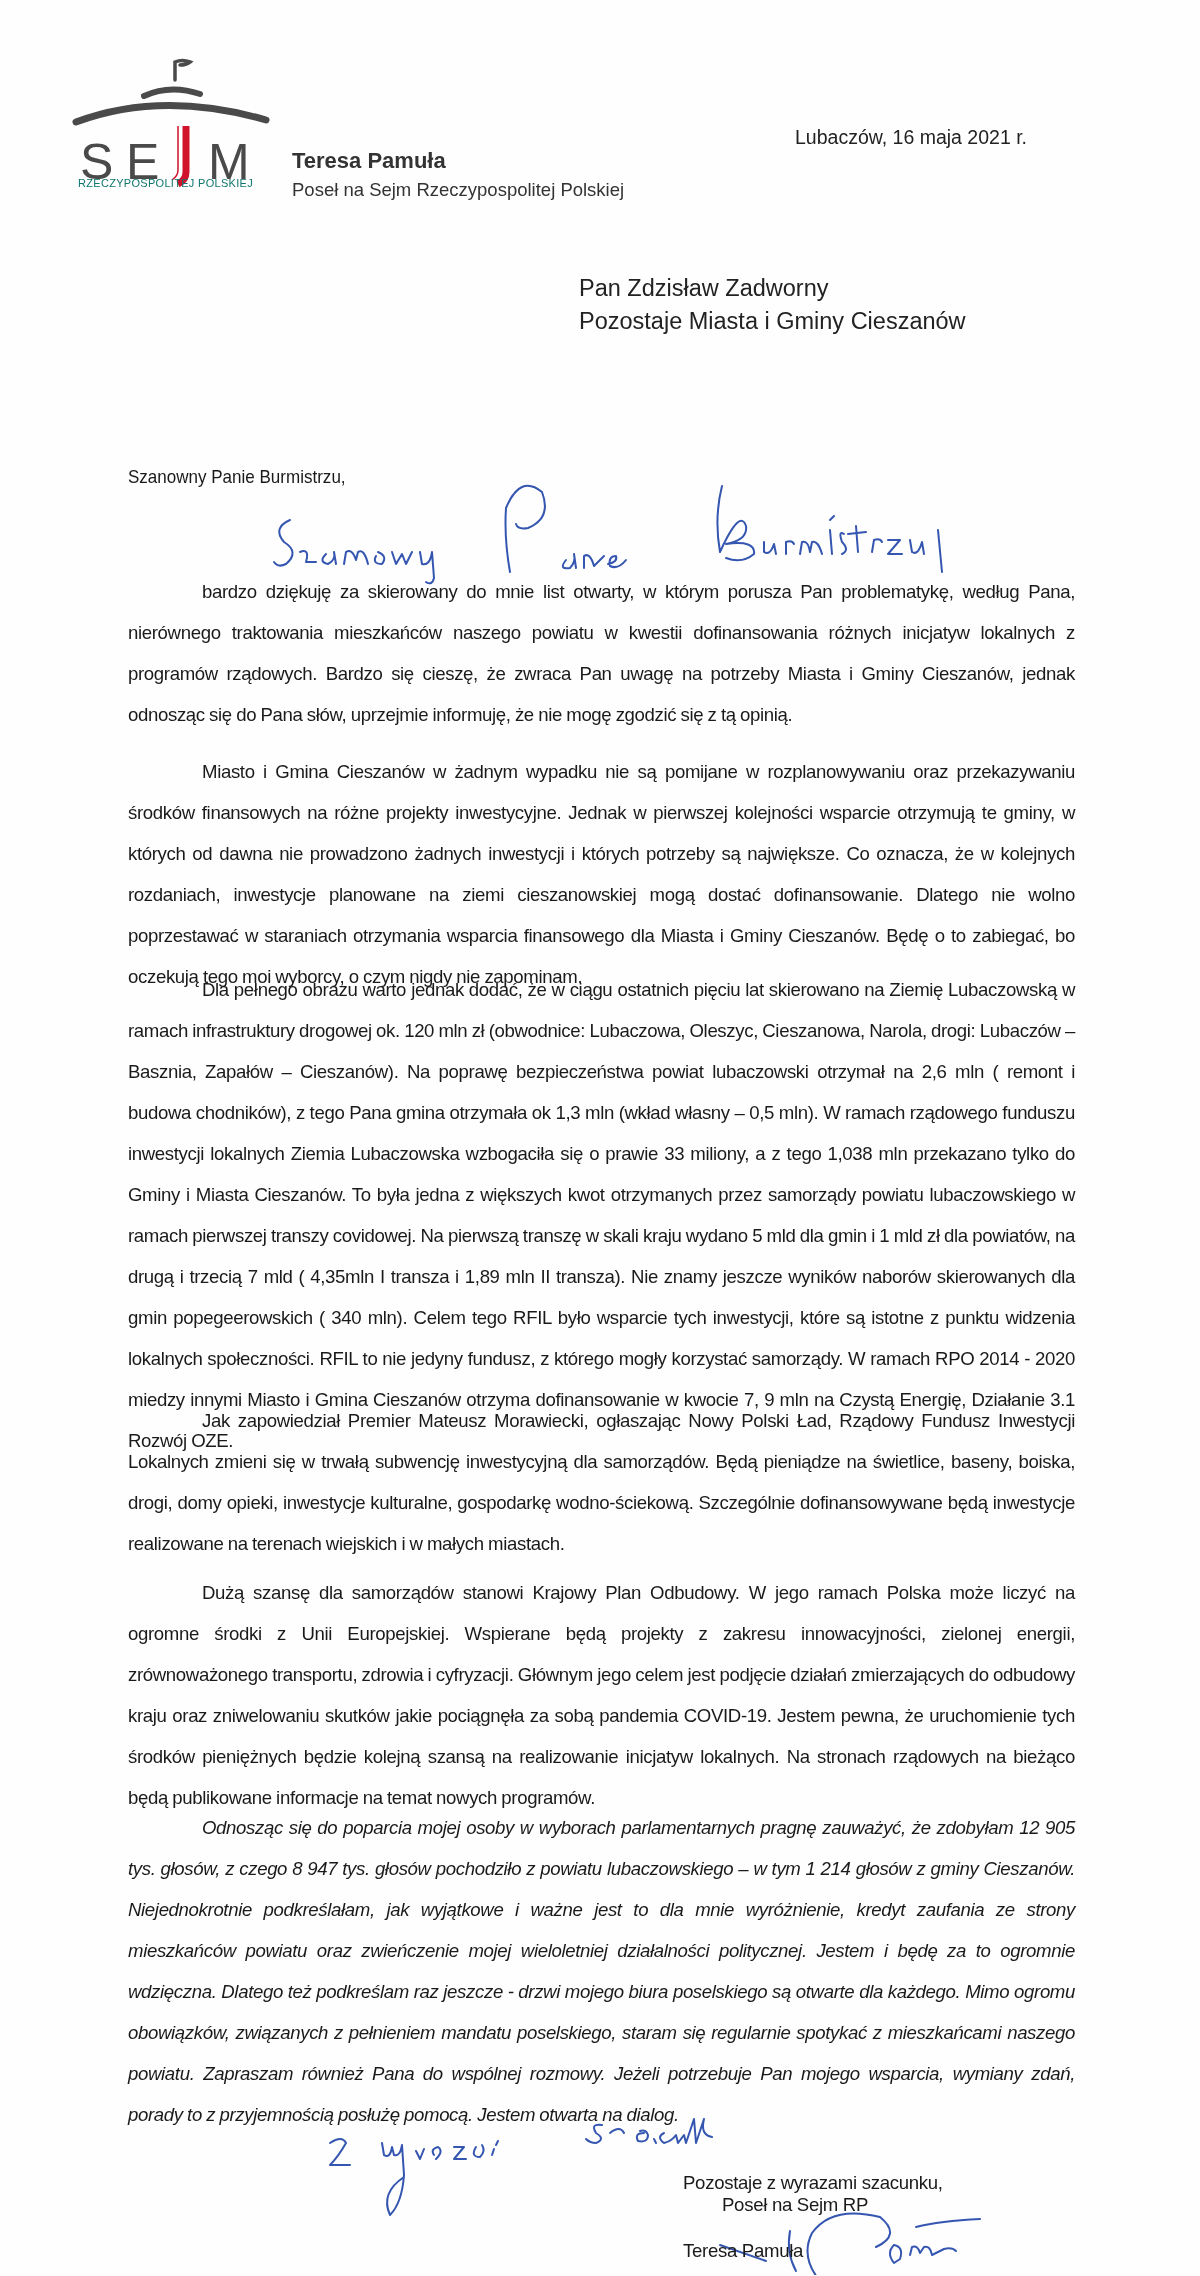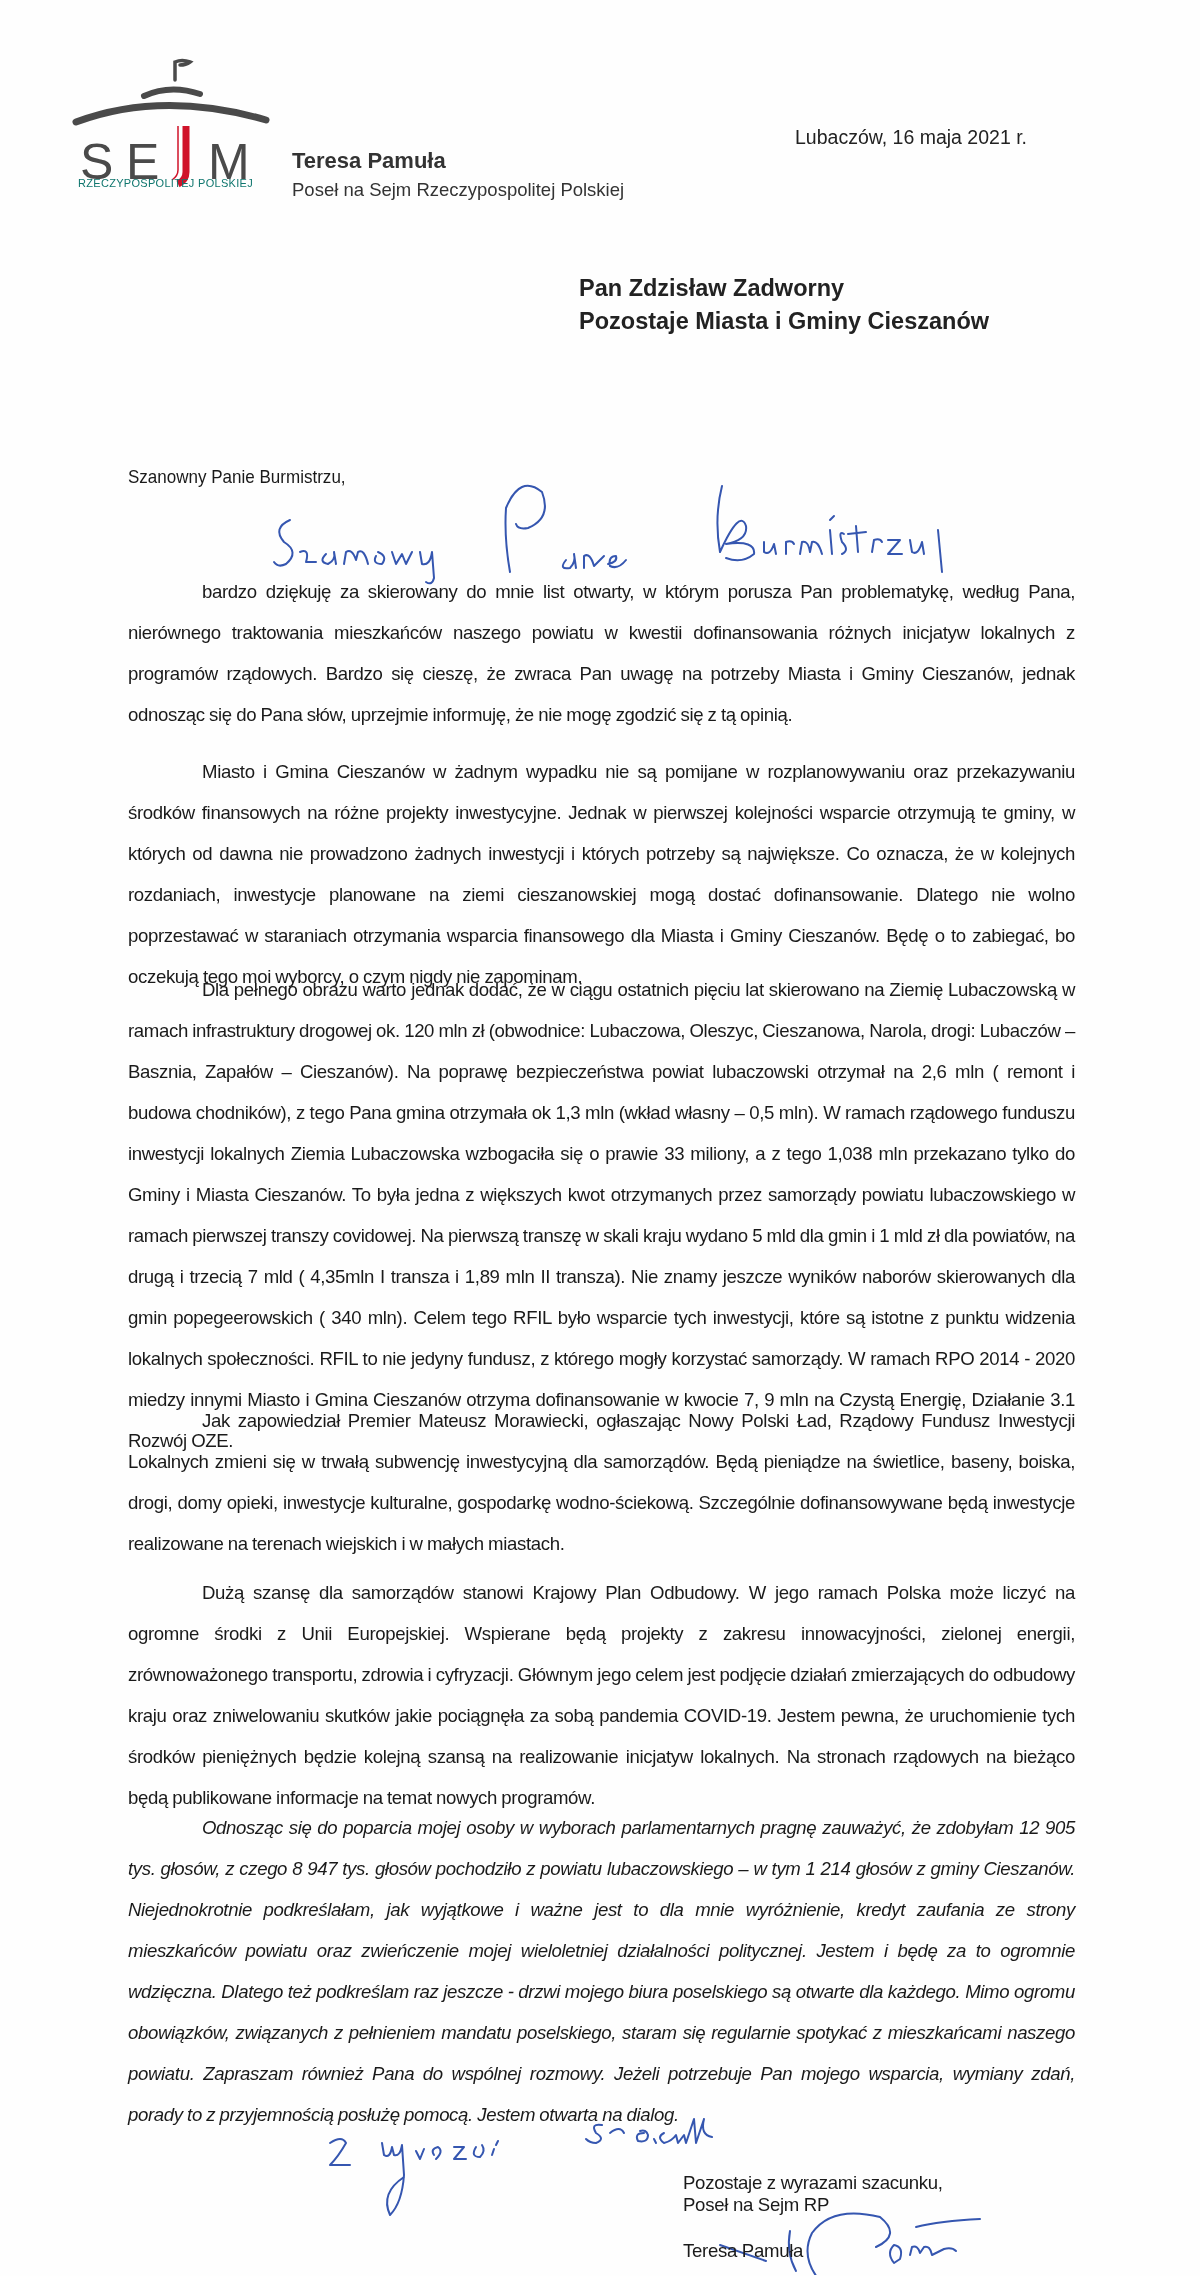--- a/index.html
+++ b/index.html
@@ -11,39 +11,39 @@
   
   #logo { left: 62px; top: 52px; width: 220px; height: 160px; }
   #logo svg { width: 220px; height: 160px; display: block; }
   .logo-sub { left: 78px; top: 177px; font-size: 11px; letter-spacing: 0.3px; color: #0f766e; white-space: nowrap; }
   
   .sender-name { left: 292px; top: 148px; font-size: 22px; font-weight: bold; color: #333; white-space: nowrap; }
   .sender-role { left: 292px; top: 179px; font-size: 18.5px; color: #333; white-space: nowrap; }
   
   .date { left: 795px; top: 126px; font-size: 19.5px; color: #222; white-space: nowrap; }
   
-  .recipient { left: 579px; top: 272px; font-size: 23.5px; font-weight: bold; color: #222; line-height: 33px; white-space: nowrap; }
+  .recipient { left: 579px; top: 272px; font-size: 23.5px; font-weight: normal; color: #222; line-height: 33px; white-space: nowrap; }
   
   .salutation { left: 128px; top: 466px; font-size: 18.5px; white-space: nowrap; transform: scaleX(0.92); transform-origin: left; }
   .handwriting { color: #2c4ea8; fill: none; stroke: #3556b0; stroke-width: 2; stroke-linecap: round; stroke-linejoin: round; }
   #hw-greeting { left: 270px; top: 468px; width: 760px; height: 120px; }
   .para {
     position: absolute; left: 128px; width: 947px;
     font-size: 18.6px; line-height: 41px; text-align: justify; text-indent: 74px;
     letter-spacing: -0.35px; word-spacing: -0.5px;
   }
   #p1 { top: 552px; }
   #p2 { top: 725px; margin-top: 26px; }
   #p3 { top: 950px; }
   #p4 { top: 1381px; }
   #p5 { top: 1553px; }
   #p6 { top: 1788px; font-style: italic; }
   .closing { left: 683px; font-size: 18.6px; white-space: nowrap; letter-spacing: -0.3px; }
   #close1 { top: 2128px; margin-top: 44px; }
-  #close2 { top: 2194px; }
+  #close2 { top: 2194px; margin-left: 39px; }
   #close3 { top: 2240px; }
   #hw-closing { left: 320px; top: 2085px; width: 680px; height: 190px; }
 </style>
 </head>
 <body>
 
 <div id="logo" class="abs">
   <svg viewBox="0 0 220 160">
 
     <path d="M113 28 L113 10 Q120 7 128 10 Q124 13 118 13" fill="none" stroke="#4a4a4a" stroke-width="3.5" stroke-linecap="round"></path>

